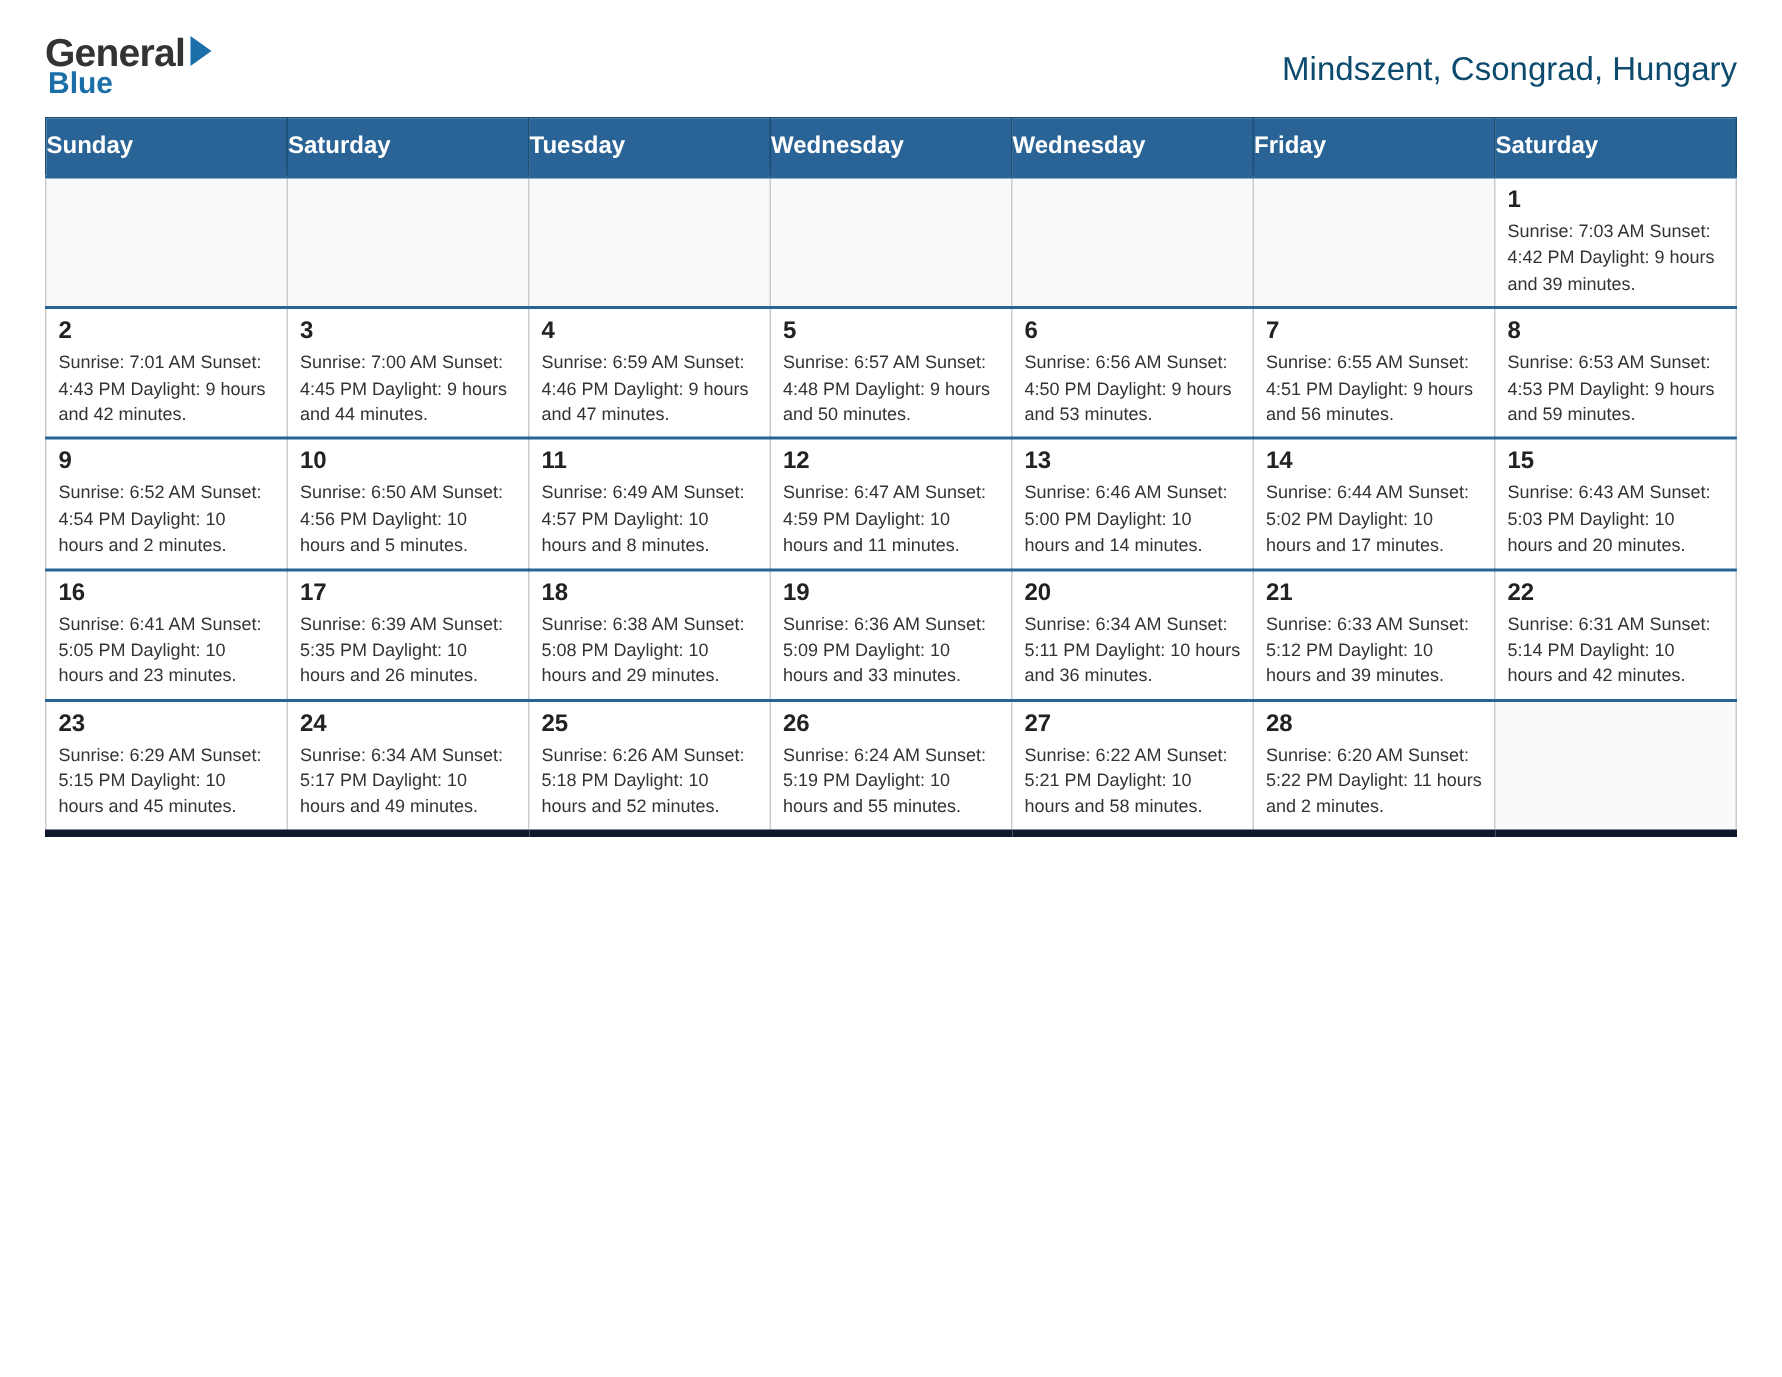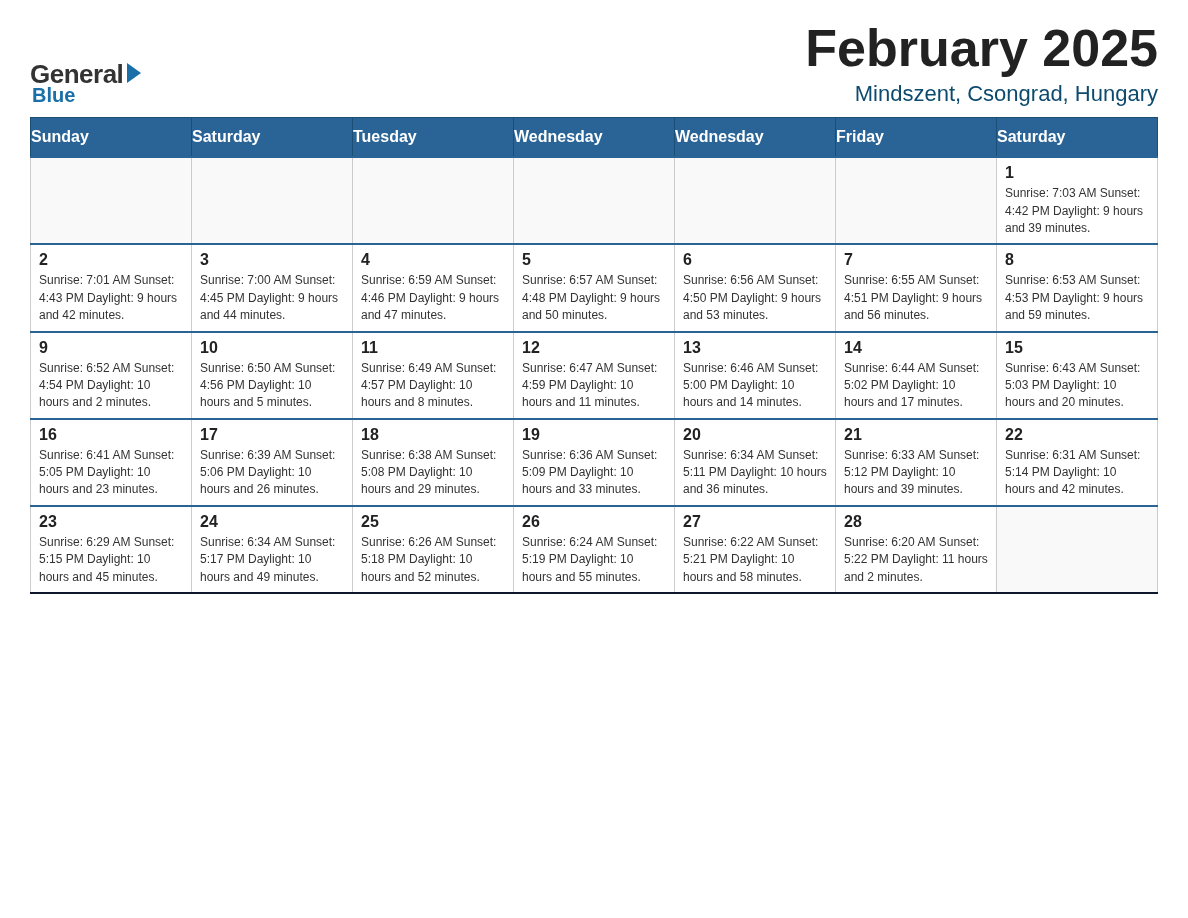--- a/index.html
+++ b/index.html
@@ -6,21 +6,21 @@
     body {
       font-family: Arial, sans-serif;
       background: #fff;
       padding: 20px 30px;
       width: 1188px;
       min-height: 918px;
     }
     .header {
       display: flex;
       justify-content: space-between;
-      align-items: flex-end;
+      align-items: center;
       gap: 48px;
     }
     .logo {
       display: flex;
       flex-direction: column;
       align-items: flex-start;
     }
     .logo-top {
       display: flex;
       align-items: center;
@@ -96,36 +96,35 @@
     }
     .day-info {
       font-size: 12px;
       color: #333;
       line-height: 1.45;
     }
     .empty-cell {
       background: #f9f9f9;
     }
     .calendar tbody tr:last-child td {
-      border-bottom: 2px solid #0f172a;
+      border-bottom: 5px solid #0f172a;
     }
   </style>
 </head>
 <body>
 
 <div class="header">
   <div class="logo">
     <div class="logo-top">
       <span class="logo-general">General</span>
       <div class="logo-arrow"></div>
     </div>
     <span class="logo-blue">Blue</span>
   </div>
   <div class="title-section">
-    <div class="month-title">February 2025</div>
     <div class="location">Mindszent, Csongrad, Hungary</div>
   </div>
 </div>
 
 <table class="calendar">
   <thead>
     <tr>
     <th>Sunday</th>
         <th>Saturday</th>
         <th>Tuesday</th>
@@ -241,21 +240,21 @@
       <tr>
         <td>
           <span class="day-number">16</span>
           <div class="day-info">Sunrise: 6:41 AM
 Sunset: 5:05 PM
 Daylight: 10 hours and 23 minutes.</div>
         </td>
         <td>
           <span class="day-number">17</span>
           <div class="day-info">Sunrise: 6:39 AM
-Sunset: 5:06 PM
+Sunset: 5:35 PM
 Daylight: 10 hours and 26 minutes.</div>
         </td>
         <td>
           <span class="day-number">18</span>
           <div class="day-info">Sunrise: 6:38 AM
 Sunset: 5:08 PM
 Daylight: 10 hours and 29 minutes.</div>
         </td>
         <td>
           <span class="day-number">19</span>

